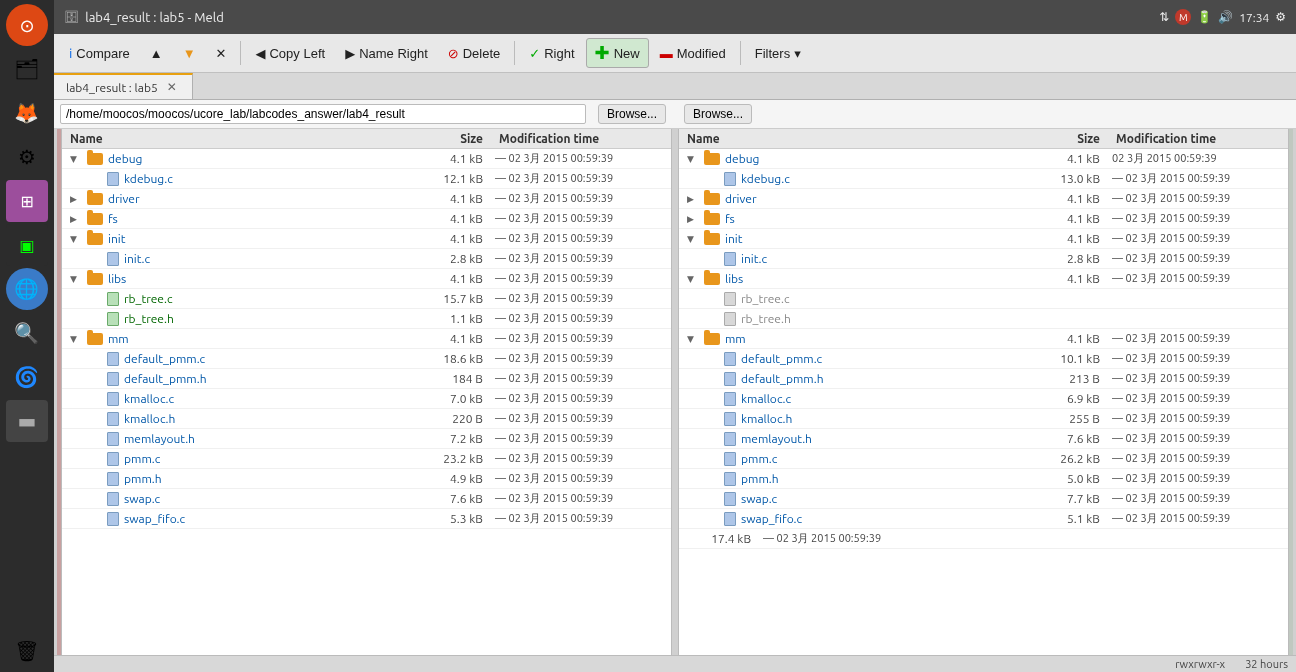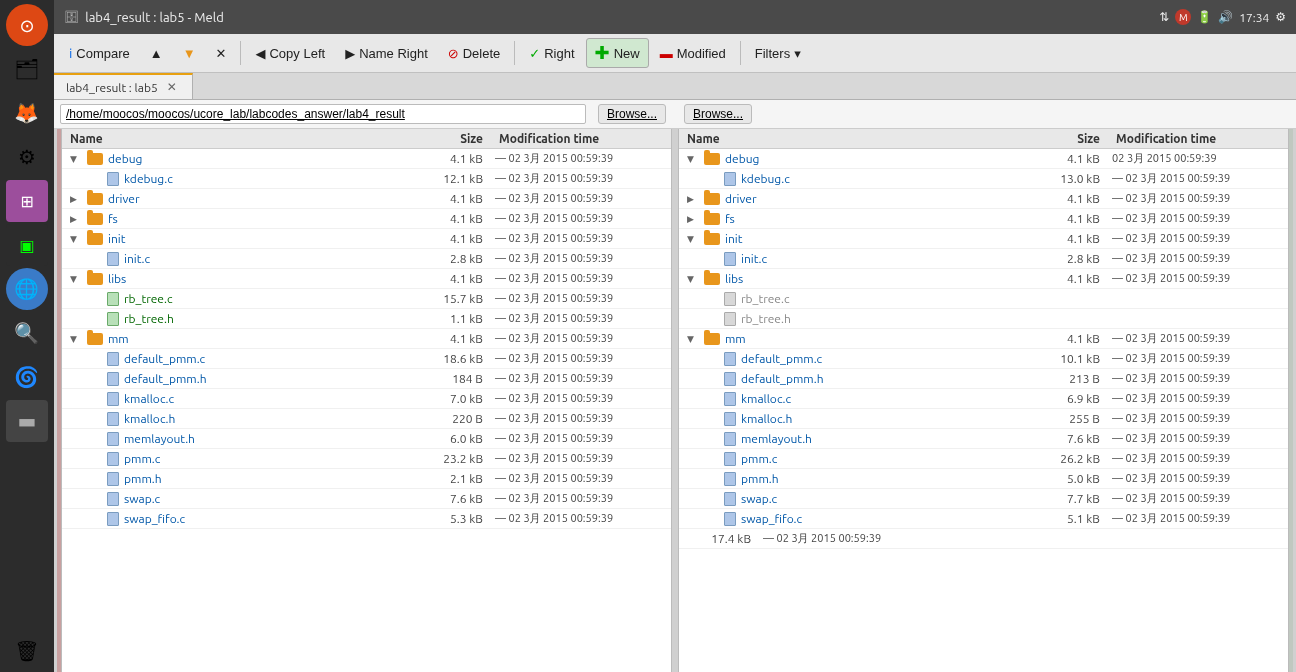--- a/index.html
+++ b/index.html
@@ -133,21 +133,20 @@
       display: flex;
       gap: 6px;
       padding: 4px 6px;
       flex-shrink: 0;
     }
     .path-left, .path-right {
       display: flex;
       align-items: center;
       gap: 12px;
       flex: 1;
-      text-decoration: underline;
     }
     .path-input {
       flex: 1;
       border: 1px solid #bbb;
       background: #fff;
       padding: 2px 5px;
       font-size: 12px;
       border-radius: 2px;
     }
     .browse-btn {
@@ -531,39 +530,39 @@
       </div>
       <div class="file-size-cell">220 B</div>
       <div class="file-date-cell">— 02 3月 2015 00:59:39</div>
     </div>
           <div class="file-row">
       <div class="file-name-cell" style="padding-left:28px;">
         <span style="display:inline-block; width:14px;"></span>
         <span style="display:inline-block; width:12px; height:14px; background:#aec6e8; border:1px solid #7a9cc0; border-radius:1px; margin-right:2px;"></span>
         <span style="color:#0057a8; cursor:pointer;">memlayout.h</span>
       </div>
-      <div class="file-size-cell">6.0 kB</div>
+      <div class="file-size-cell">7.2 kB</div>
       <div class="file-date-cell">— 02 3月 2015 00:59:39</div>
     </div>
           <div class="file-row">
       <div class="file-name-cell" style="padding-left:28px;">
         <span style="display:inline-block; width:14px;"></span>
         <span style="display:inline-block; width:12px; height:14px; background:#aec6e8; border:1px solid #7a9cc0; border-radius:1px; margin-right:2px;"></span>
         <span style="color:#0057a8; cursor:pointer;">pmm.c</span>
       </div>
       <div class="file-size-cell">23.2 kB</div>
       <div class="file-date-cell">— 02 3月 2015 00:59:39</div>
     </div>
           <div class="file-row">
       <div class="file-name-cell" style="padding-left:28px;">
         <span style="display:inline-block; width:14px;"></span>
         <span style="display:inline-block; width:12px; height:14px; background:#aec6e8; border:1px solid #7a9cc0; border-radius:1px; margin-right:2px;"></span>
         <span style="color:#0057a8; cursor:pointer;">pmm.h</span>
       </div>
-      <div class="file-size-cell">2.1 kB</div>
+      <div class="file-size-cell">4.9 kB</div>
       <div class="file-date-cell">— 02 3月 2015 00:59:39</div>
     </div>
           <div class="file-row">
       <div class="file-name-cell" style="padding-left:28px;">
         <span style="display:inline-block; width:14px;"></span>
         <span style="display:inline-block; width:12px; height:14px; background:#aec6e8; border:1px solid #7a9cc0; border-radius:1px; margin-right:2px;"></span>
         <span style="color:#0057a8; cursor:pointer;">swap.c</span>
       </div>
       <div class="file-size-cell">7.6 kB</div>
       <div class="file-date-cell">— 02 3月 2015 00:59:39</div>
@@ -778,14 +777,18 @@
     </div>
         </div>
     </div>
 
     <div class="gutter gutter-right" style="width:8px; background:#d0d0d0; border-left:1px solid #bbb; position:relative;">
       <div style="position:absolute; top:0; left:0; width:4px; height:100%; background:#c0c8c0;"></div>
     </div>
 
   </div>
 
+  <div class="statusbar">
+    <span style="margin-right:20px;">rwxrwxr-x</span>
+    <span>32 hours</span>
+  </div>
 
 </div>
 
 </body></html>

